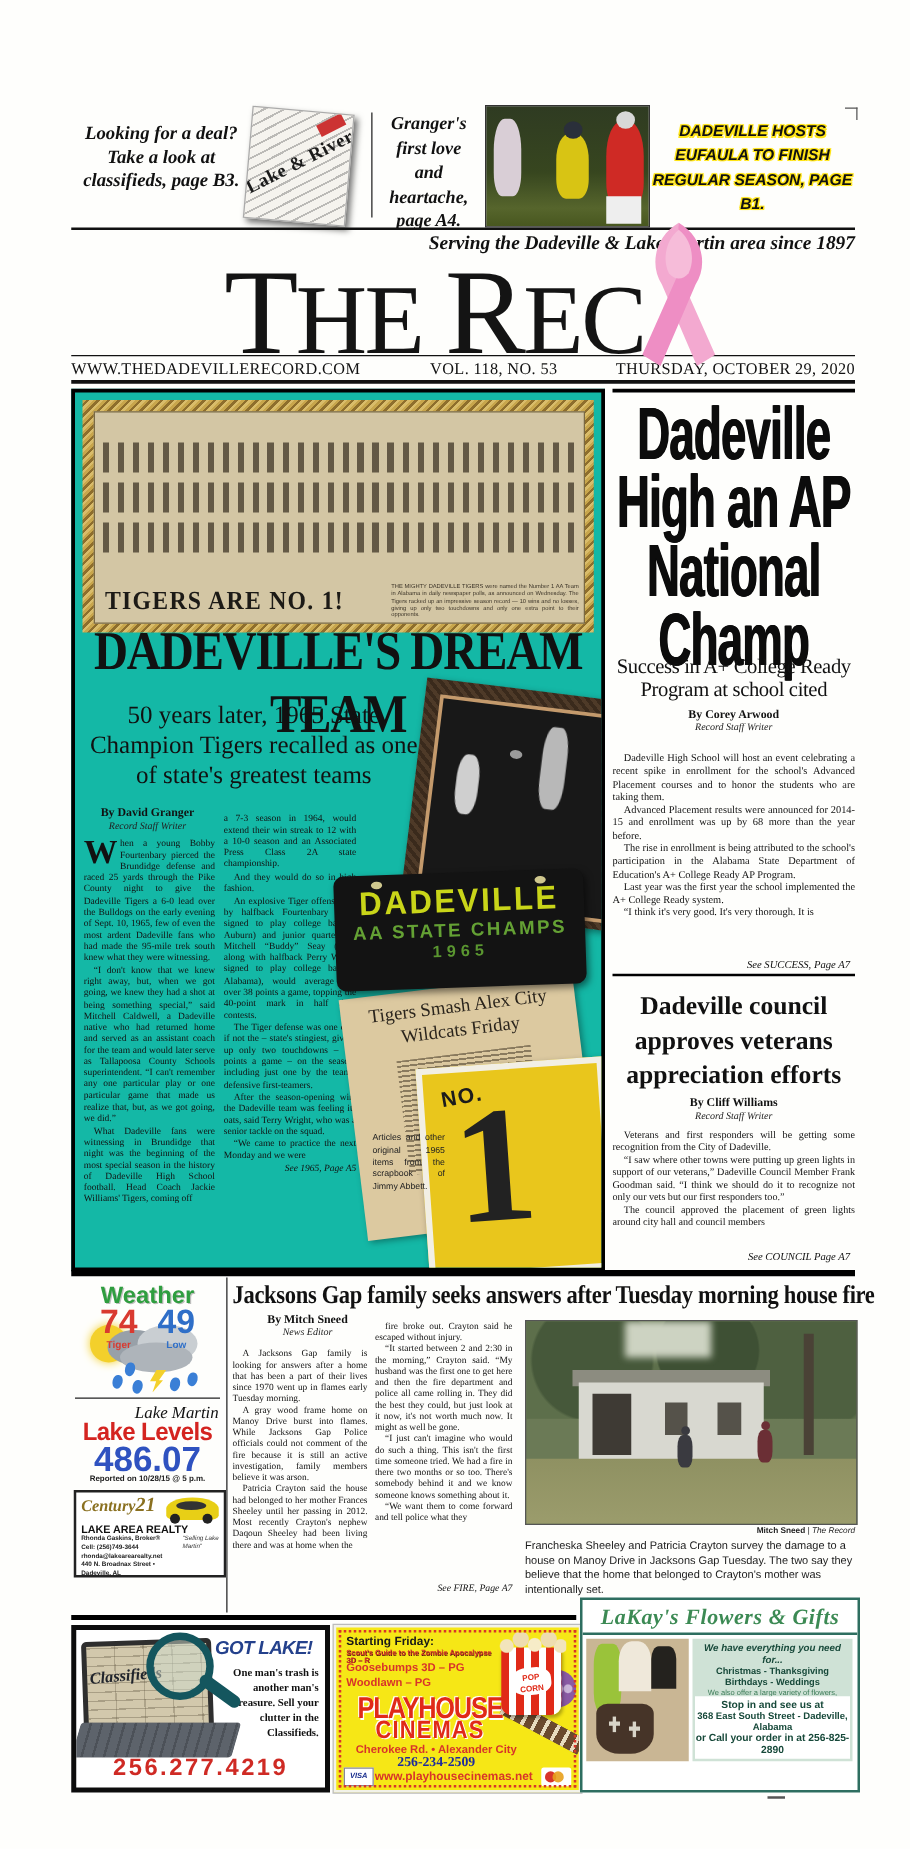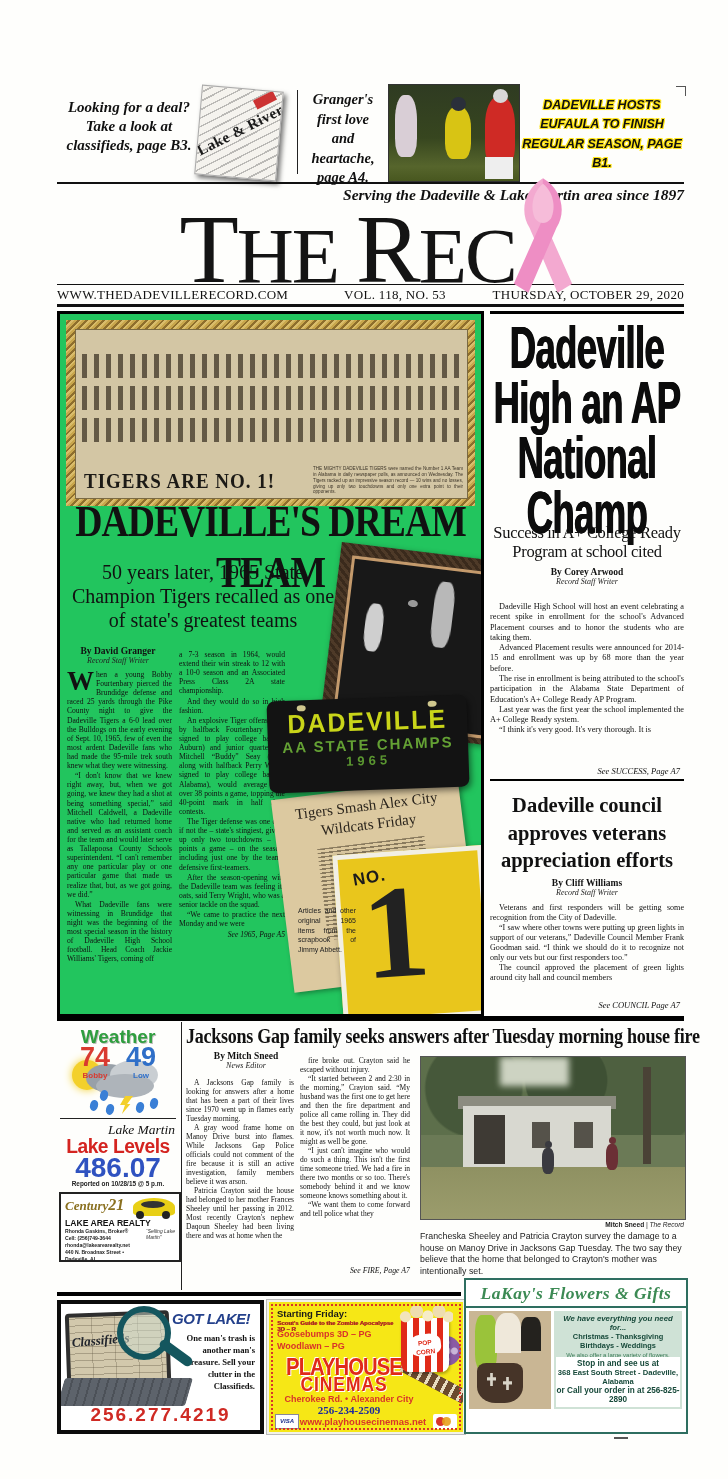--- a/index.html
+++ b/index.html
@@ -45,21 +45,21 @@
   .mast .S{font-size:79px;line-height:92px;}
   .mast .gap{width:18px;}
   .ribbon-wrap{position:relative;width:54px;height:92px;margin:0 -4px;z-index:4;}
   .ribbon-wrap svg{position:absolute;left:-2px;top:-14px;}
   .inforow{top:287px;font-size:13px;letter-spacing:.3px;}
   .inf-web{left:57px;}
   .inf-vol{left:320px;width:150px;text-align:center;}
   .inf-date{right:44px;}
 
   
-  .mainbox{left:57px;top:311px;width:421px;height:700px;border:3px solid #000;background:#22c55e;overflow:hidden;}
+  .mainbox{left:57px;top:311px;width:421px;height:700px;border:3px solid #000;background:#14b8a6;overflow:hidden;}
   .goldframe{position:absolute;left:6px;top:6px;width:391px;height:168px;padding:9px;
       background:repeating-linear-gradient(135deg,#c8a64c 0 2px,#8e6e2c 2px 4px,#d9bc6a 4px 6px);}
   .teamphoto{position:relative;width:100%;height:100%;background:#d3c6a4;border:1px solid #7a6a44;overflow:hidden;}
   .teamrow{position:absolute;left:6px;right:6px;height:24px;filter:blur(.4px);
       background:repeating-linear-gradient(90deg,rgba(62,52,38,.75) 0 5px,rgba(210,200,170,.15) 5px 12px);}
   .tp-head{position:absolute;left:8px;bottom:4px;font-weight:900;font-size:19px;letter-spacing:1px;color:#1c1a16;
       transform:scaleY(1.1);transform-origin:left bottom;}
   .tp-cap{position:absolute;right:4px;bottom:3px;width:150px;font-family:"Liberation Sans",sans-serif;
       font-size:4.6px;line-height:1.25;color:#3c3428;text-align:justify;}
   .dt-head{top:182px;left:0;width:100%;text-align:center;font-weight:bold;font-size:37px;
@@ -421,21 +421,21 @@
   </div>
   <div class="abs see-r cn-see">See COUNCIL Page A7</div>
 
   <div class="abs bigbar1"></div>
 
   <div class="abs sb-vline"></div>
   <div class="abs w-title">Weather</div>
   <div class="abs temps">
     <div>
       <div class="temp-num temp-hi">74</div>
-      <div class="temp-lab temp-hi">Bobby</div>
+      <div class="temp-lab temp-hi">Tiger</div>
     </div>
     <div>
       <div class="temp-num temp-lo">49</div>
       <div class="temp-lab temp-lo">Low</div>
     </div>
   </div>
   <div class="abs wicon">
     <div class="sun"></div>
     <div class="cl cl1"></div>
     <div class="cl cl2"></div>

